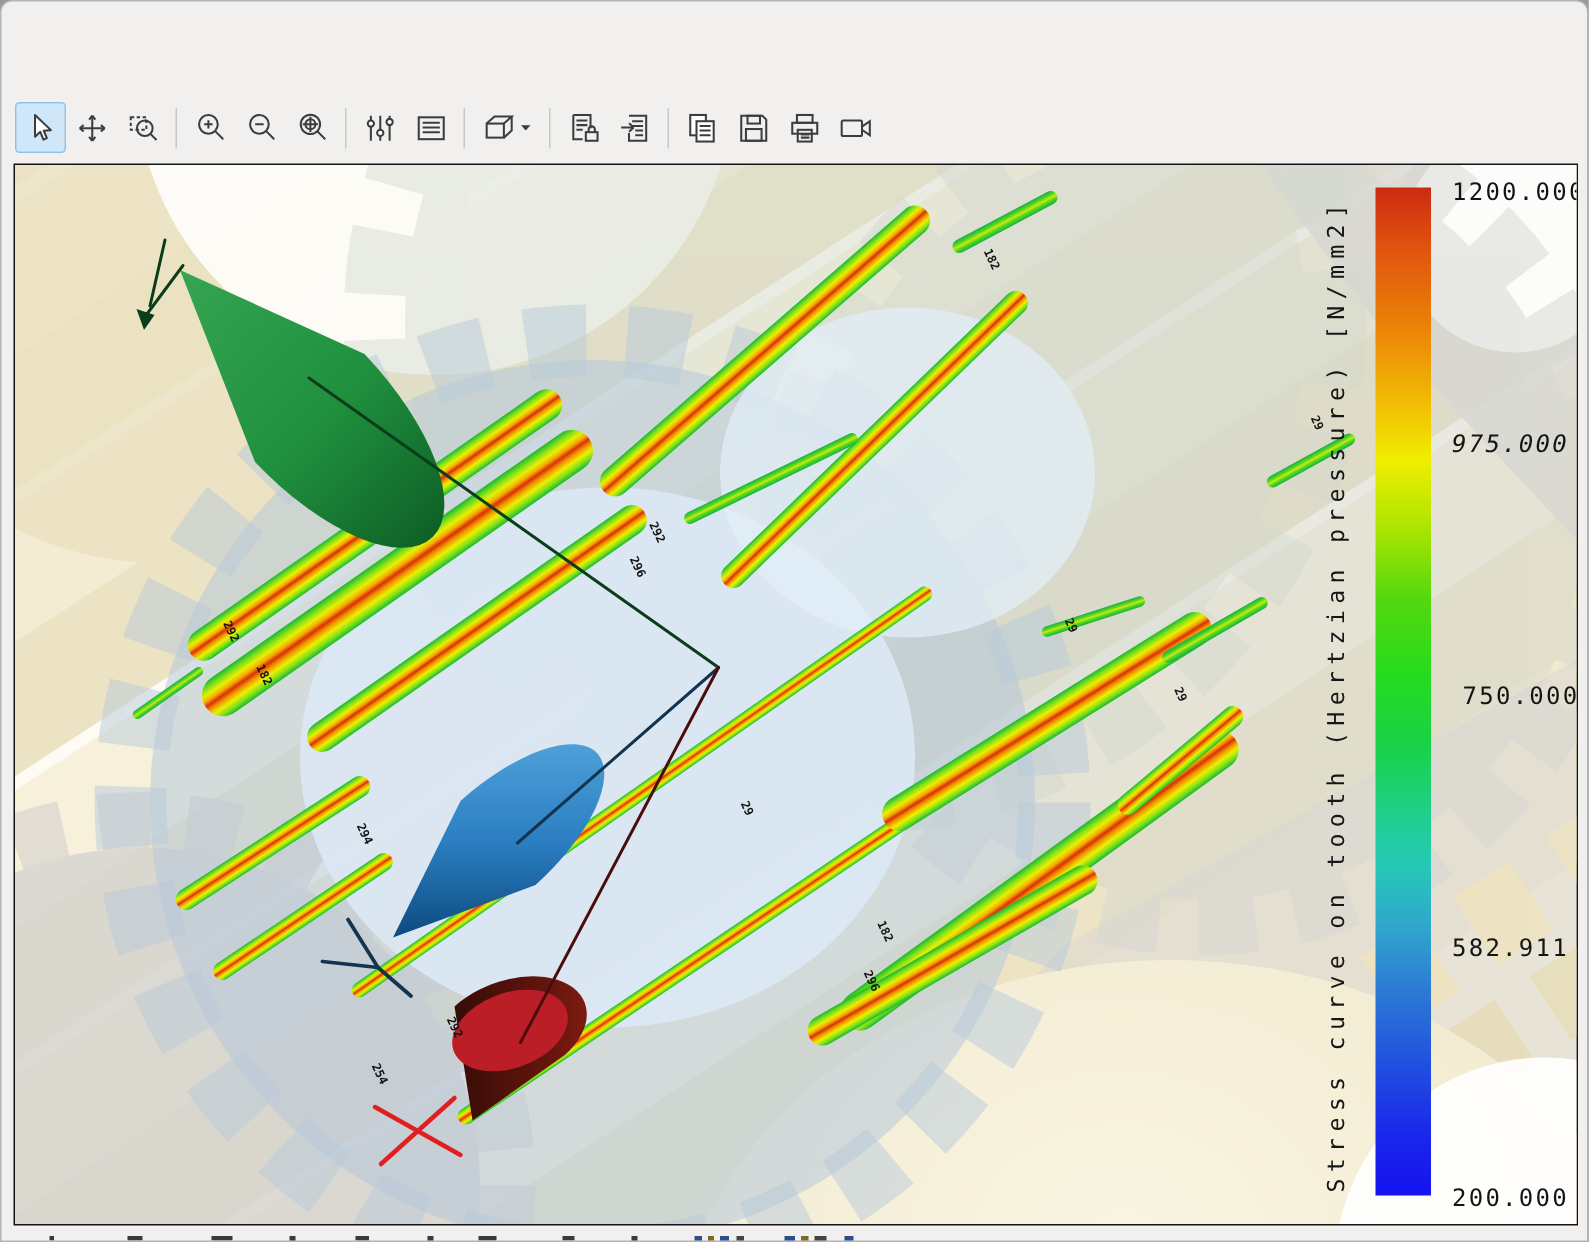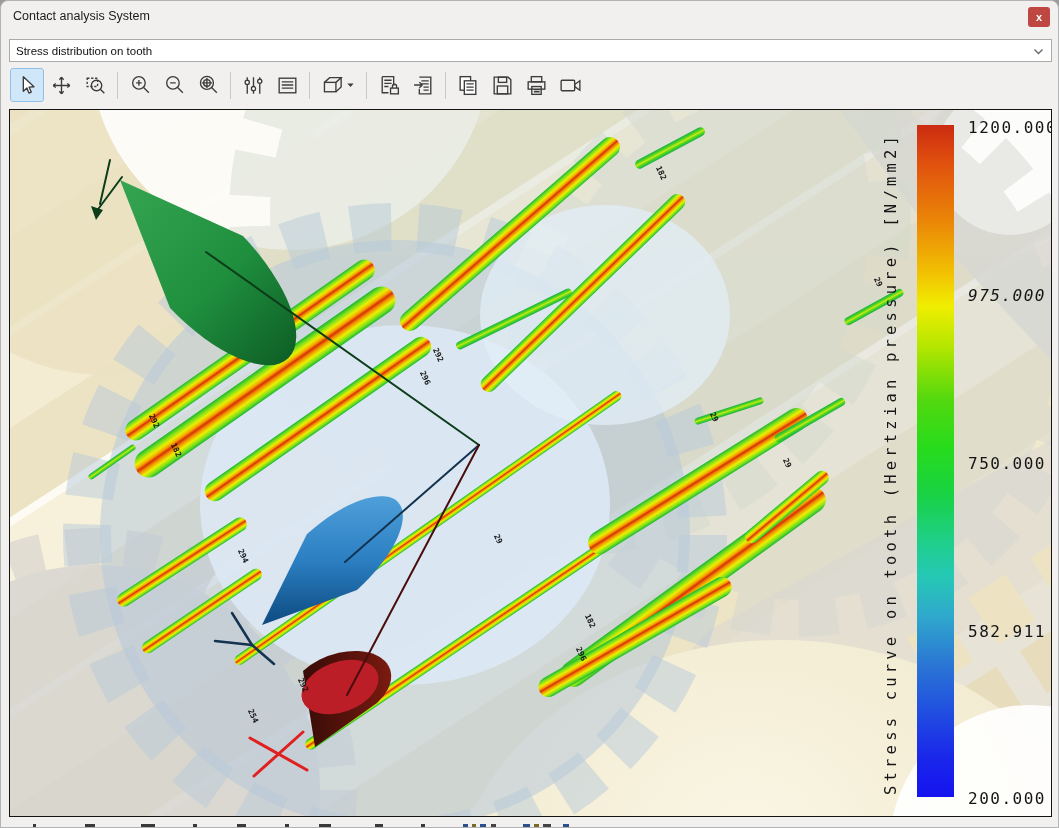--- a/index.html
+++ b/index.html
@@ -43,33 +43,21 @@
   .scene-label{position:absolute;font-family:"DejaVu Sans Mono",monospace;font-size:8px;font-weight:bold;
                color:#141414;transform:translate(-50%,-50%) rotate(65deg);white-space:nowrap;}
   
   .status-strip{position:absolute;left:0;top:817px;width:1059px;height:11px;overflow:hidden;}
 </style>
 </head>
 <body>
 
 <div class="window">
 
-  <div class="titlebar">
-    <span class="title">Contact analysis System</span>
-    <button class="closebtn">x</button>
-  </div>
-
-  <div class="combo">
-    <span>Stress distribution on tooth</span>
-    <span class="chev">
-      <svg width="11" height="11" viewBox="0 0 11 11">
-          <path d="M1.5 3.5 L5.5 7.5 L9.5 3.5" fill="none" stroke="#6a6a6a" stroke-width="1.4"></path>
-        </svg>
-    </span>
-  </div>
+
 
   <div class="toolbar">
     <button class="tb selected">
       <svg width="25" height="25" viewBox="0 0 24 24">
           <path d="M8 3.5 L8 17.5 L11.4 14.3 L13.4 19.3 L15.6 18.3 L13.6 13.6 L18.2 13.2 Z" fill="#fff" stroke="#3c3c3c" stroke-width="1.3" stroke-linejoin="round"></path>
         </svg>
     </button>
     <button class="tb">
       <svg width="25" height="25" viewBox="0 0 24 24" stroke="#3c3c3c" stroke-width="1.3" fill="none">
         <path d="M12 4 V20 M4 12 H20"></path>
@@ -339,21 +327,21 @@
         <span class="scene-label" style="left: 580px; top: 511px;">182</span>
         <span class="scene-label" style="left: 571px; top: 544px;">296</span>
         <span class="scene-label" style="left: 488px; top: 429px;">29</span>
         <span class="scene-label" style="left: 704px; top: 307px;">29</span>
         <span class="scene-label" style="left: 777px; top: 353px;">29</span>
       </div>
 
     <div class="cbar"></div>
     <div class="cbar-tick" style="top:8px;">1200.000</div>
     <div class="cbar-tick" style="top:176px;font-style:italic;">975.000</div>
-    <div class="cbar-tick" style="top:344px;">750.000</div>
+    <div class="cbar-tick" style="top:344px;text-align:center;">750.000</div>
     <div class="cbar-tick" style="top:512px;">582.911</div>
     <div class="cbar-tick" style="top:679px;">200.000</div>
     <div class="cbar-title">Stress curve on tooth (Hertzian pressure) [N/mm2]</div>
   </div>
 
   <div class="status-strip">
     <svg width="620" height="11" viewBox="0 0 620 11" style="position:absolute;left:22px;top:6px;">
       <g fill="#3a3a3a">
         <rect x="10" y="0" width="3" height="3"></rect>
           <rect x="62" y="0" width="10" height="3"></rect>

